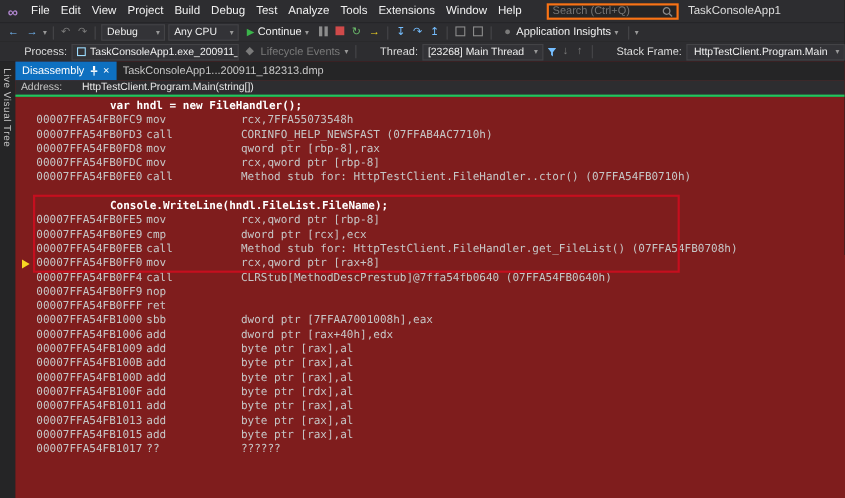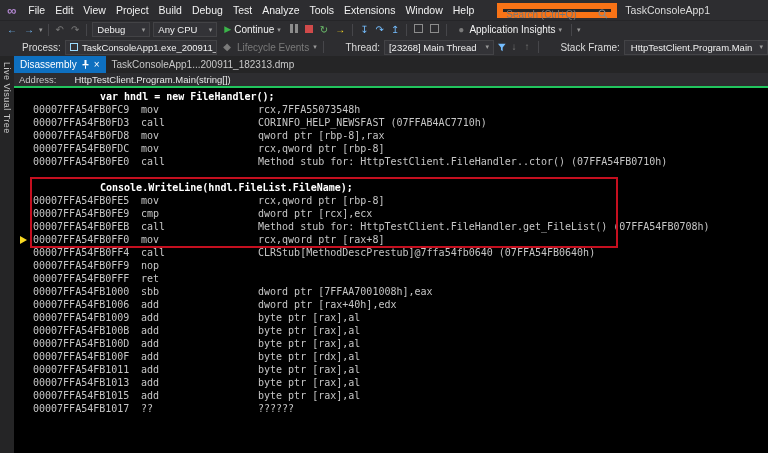--- a/index.html
+++ b/index.html
@@ -4,21 +4,21 @@
 <style>
   *{margin:0;padding:0;box-sizing:border-box;}
   html,body{width:768px;height:453px;overflow:hidden;background:#1e1e1e;}
   #app{width:768px;height:453px;position:relative;font-family:"Liberation Sans",sans-serif;color:#dcdcdc;background:#1e1e1e;overflow:hidden;}
 
   
   .menubar{height:20px;background:#2d2d30;display:flex;align-items:center;font-size:10.5px;padding-left:2px;}
   .vs-logo{color:#b287d1;font-size:13px;font-weight:bold;padding:0 7px 0 5px;}
   .menu-item{padding:1px 5px;color:#f1f1f1;cursor:default;white-space:nowrap;}
   .mb-spacer{flex:1;}
-  .searchbox{width:120px;height:15px;background:#252526;border:6px solid #f97316;display:flex;align-items:flex-start;padding:0 3px;margin-right:8px;}
+  .searchbox{width:120px;height:15px;background:#252526;border:2px solid #f97316;display:flex;align-items:flex-end;padding:0 3px;margin-right:8px;}
   .searchbox input{flex:1;background:transparent;border:none;outline:none;color:#8a8a8a;font-size:10px;font-family:"Liberation Sans",sans-serif;min-width:0;}
   .project-name{color:#dcdcdc;font-size:10.5px;margin-right:58px;white-space:nowrap;}
 
   
   .toolbar{height:18px;background:#2d2d30;display:flex;align-items:center;font-size:10px;padding-left:5px;gap:3px;border-top:1px solid #252528;}
   .debugbar{height:18px;background:#2d2d30;display:flex;align-items:center;font-size:10px;padding-left:6px;gap:4px;}
   .tb-sep{width:1px;height:12px;background:#46464a;margin:0 2px;}
   .tb-icon{font-size:10px;padding:0 2px;color:#c8c8c8;line-height:1;}
   .blue{color:#75beff;}
   .dim{color:#7a7a7a;}
@@ -32,38 +32,38 @@
   .pause{width:8px;height:9px;border-left:3px solid #8c8c8c;border-right:3px solid #8c8c8c;display:inline-block;}
   .ico-box{width:9px;height:9px;border:1px solid #8c8c8c;display:inline-block;}
   .proc-ico{width:8px;height:8px;border:1px solid #9cdcfe;display:inline-block;flex:none;}
   .lbl{color:#dcdcdc;white-space:nowrap;padding-left:16px;}
   .disabled-lbl{color:#7a7a7a;white-space:nowrap;}
 
   
   .main{display:flex;height:397px;background:#252526;}
   .side-strip{width:14px;background:#252526;display:flex;justify-content:center;padding-top:6px;flex:none;}
   .vtab{writing-mode:vertical-rl;font-size:9px;color:#c8c8c8;letter-spacing:0.5px;white-space:nowrap;}
-  .doc{flex:1;display:flex;flex-direction:column;background:#000000;min-width:0;}
+  .doc{flex:1;display:flex;flex-direction:column;background:#7f1d1d;min-width:0;}
 
   .tabbar{height:17px;background:#252526;display:flex;align-items:stretch;}
   .tab{display:flex;align-items:center;padding:0 6px;font-size:10px;color:#c8c8c8;gap:5px;white-space:nowrap;}
   .tab.active{background:var(--active-tab,#0e70c0);color:#fff;}
   .tab .tab-x{font-size:10px;line-height:1;}
 
   .addrbar{height:15px;background:#2d2d30;border-bottom:2px solid #22c55e;display:flex;align-items:center;font-size:9.5px;padding-left:5px;gap:7px;color:#c8c8c8;}
   .addr-value{color:#e8e8e8;margin-left:11px;}
   .viewopts{height:14px;display:flex;align-items:center;font-size:9px;color:#b5b5b5;gap:5px;padding-left:4px;background:#1e1e1e;}
   .chev-box{width:10px;height:10px;border:1px solid #5a5a5e;color:#b5b5b5;font-size:7px;display:flex;align-items:center;justify-content:center;line-height:1;}
 
   
   .code{flex:1;position:relative;font-family:"DejaVu Sans Mono",monospace;font-size:10px;line-height:13px;color:#c6c6c6;padding-top:2px;overflow:hidden;}
   .row{display:flex;height:13px;align-items:center;white-space:pre;}
   .gutter{width:19px;flex:none;display:flex;align-items:center;justify-content:center;}
   .addr{width:100px;flex:none;}
-  .mn{width:117px;flex:none;margin-left:8px;}
+  .mn{width:86px;flex:none;}
   .ops{flex:1;overflow:hidden;}
   .src{font-weight:bold;color:#ffffff;margin-left:67px;}
   .redbox{position:absolute;border:2px solid var(--highlight-box,#c50f1f);left:16px;width:588px;pointer-events:none;}
   .cur-arrow{width:0;height:0;border-left:7px solid var(--current-statement-arrow,#f8d822);border-top:4px solid transparent;border-bottom:4px solid transparent;}
   .marker-green{color:var(--continue-green,#3bb44a);font-size:8px;margin-left:10px;}
 </style>
 </head>
 <body>
 
 <div id="app">

